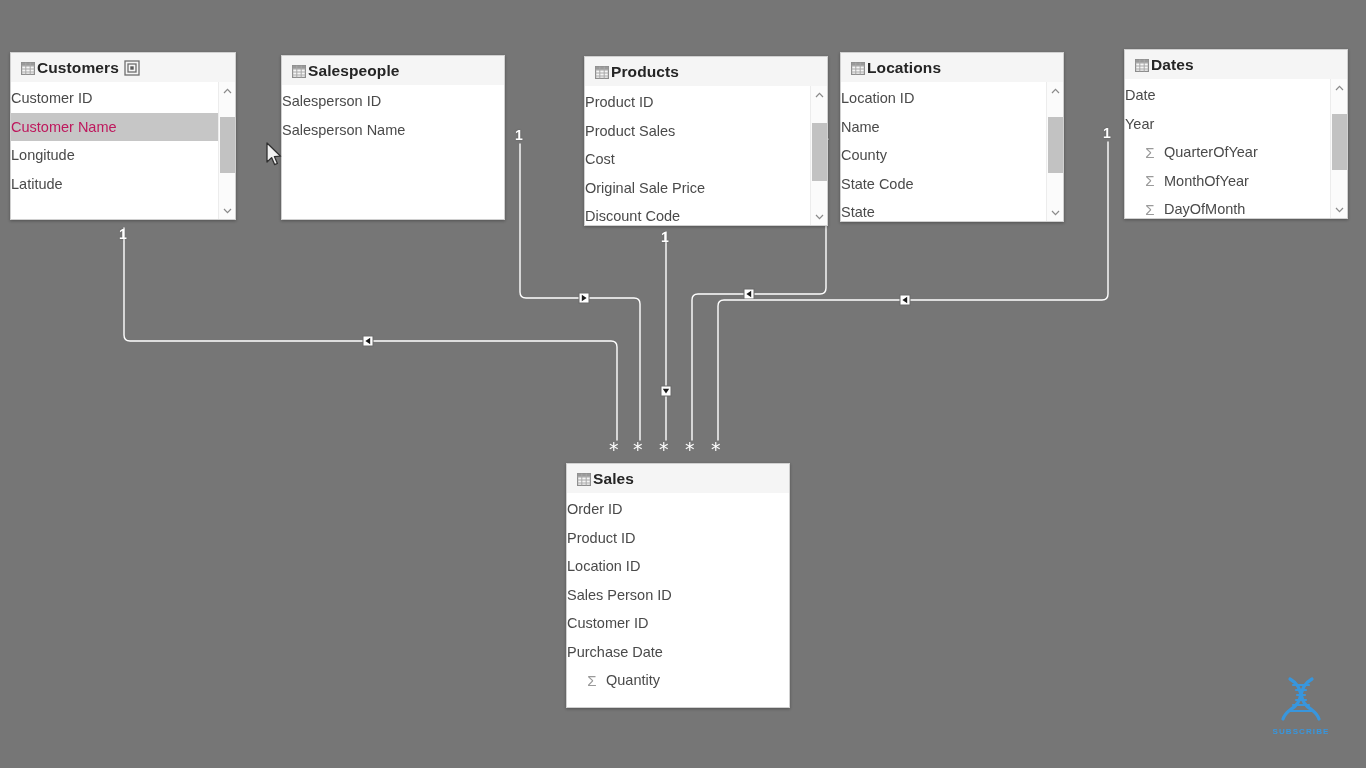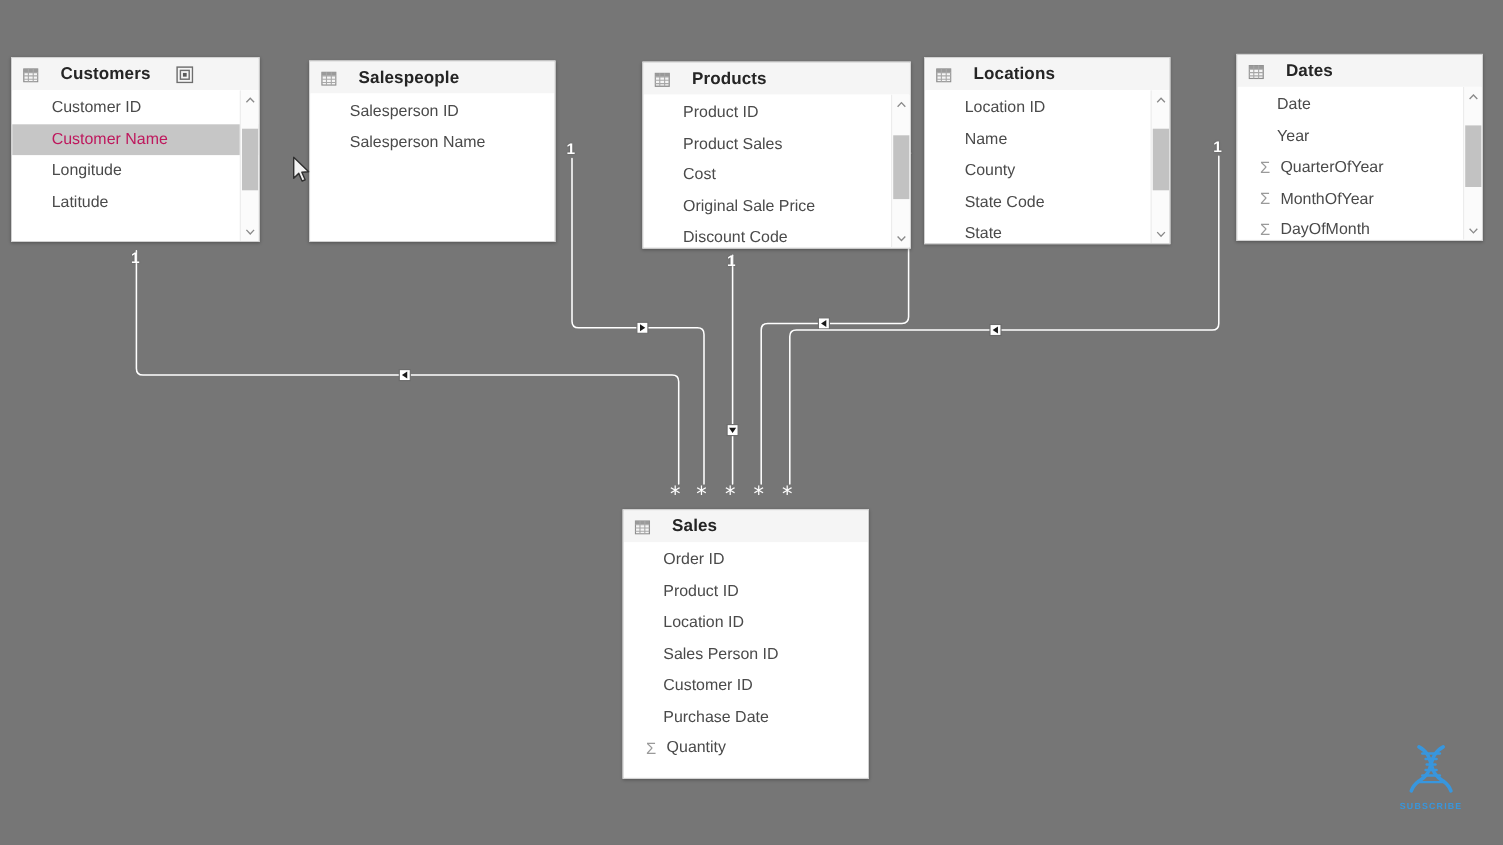--- a/index.html
+++ b/index.html
@@ -42,21 +42,21 @@
     box-shadow: 0 1px 3px rgba(0,0,0,0.30);
     z-index: 3;
     overflow: hidden;
     display: flex;
     flex-direction: column;
   }
 
   .table-header {
     display: flex;
     align-items: center;
-    gap: 20px;
+    gap: 2px;
     padding: 6px 8px 5px 10px;
     background: #f5f5f5;
     flex: 0 0 auto;
   }
 
   .table-title {
     font-size: 15.5px;
     font-weight: bold;
     color: #252525;
     letter-spacing: 0.1px;
@@ -83,21 +83,20 @@
   }
 
   .fields-list {
     padding-top: 2px;
   }
 
   .field-row {
     display: flex;
     align-items: center;
     height: 28.5px;
-    padding-left: 36px;
     font-size: 14.5px;
     color: #4a4a4a;
     white-space: nowrap;
   }
 
   .field-row.indent-measure {
     padding-left: 18px;
     gap: 7px;
   }
 

